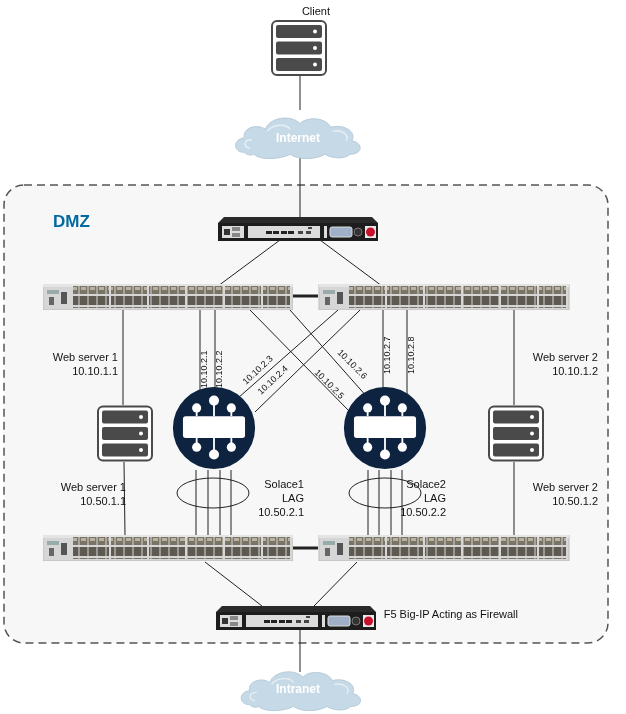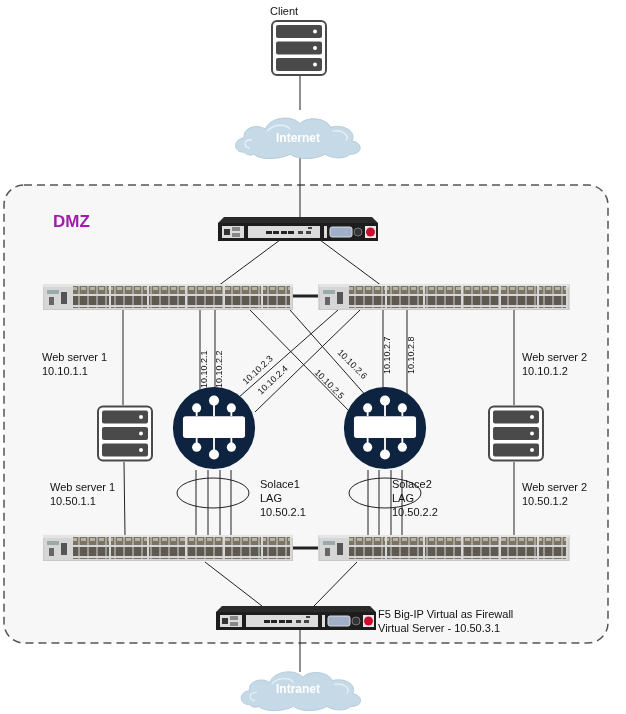--- a/index.html
+++ b/index.html
@@ -1,19 +1,19 @@
 <!DOCTYPE html>
 <html><head>
 <meta charset="utf-8">
 <style>
   html, body { margin:0; padding:0; background:#ffffff; }
   body { width:626px; height:714px; position:relative; overflow:hidden; font-family:"Liberation Sans", sans-serif; }
   #diagram { position:absolute; left:0; top:0; width:626px; height:714px; }
-  .lbl { position:absolute; font-size:11px; color:#111; text-align:left; line-height:14px; white-space:nowrap; font-family:"Liberation Sans", sans-serif; }
-  .dmz-title { position:absolute; left:53px; top:212px; font-size:17px; font-weight:bold; color:#a21caf; font-family:"Liberation Sans", sans-serif; }
+  .lbl { position:absolute; font-size:11px; color:#111; text-align:right; line-height:14px; white-space:nowrap; font-family:"Liberation Sans", sans-serif; }
+  .dmz-title { position:absolute; left:53px; top:212px; font-size:17px; font-weight:bold; color:#0369a1; font-family:"Liberation Sans", sans-serif; }
   .cloud-text { font-family:"Liberation Sans", sans-serif; font-weight:bold; font-size:12px; fill:#ffffff; }
   .link-label { font-family:"Liberation Sans", sans-serif; font-size:9px; fill:#111; }
 </style>
 </head>
 <body>
 
 <div id="diagram">
 <svg width="626" height="714" viewBox="0 0 626 714" xmlns="http://www.w3.org/2000/svg">
   <defs>
     <pattern id="ports" x="0" y="0" width="9" height="22" patternUnits="userSpaceOnUse">
@@ -173,42 +173,41 @@
 
 
 <div class="lbl" style="left:270px; top:4px; width:60px;">Client</div>
 
 <div class="dmz-title">DMZ</div>
 
 <div class="lbl" style="left:340px; top:199px; width:250px;">
 </div>
 
 <div class="lbl" style="left:378px; top:607px; width:140px;">
-  <div>F5 Big-IP Virtual as Firewall</div>
-  <div>Virtual Server - 10.50.3.1</div>
+  <div>F5 Big-IP Acting as Firewall</div>
 </div>
 
 <div class="lbl" style="left:42px; top:350px; width:76px;">
   <div>Web server 1</div>
   <div>10.10.1.1</div>
 </div>
 <div class="lbl" style="left:50px; top:480px; width:76px;">
   <div>Web server 1</div>
   <div>10.50.1.1</div>
 </div>
 <div class="lbl" style="left:522px; top:350px; width:76px;">
   <div>Web server 2</div>
   <div>10.10.1.2</div>
 </div>
 <div class="lbl" style="left:522px; top:480px; width:76px;">
   <div>Web server 2</div>
   <div>10.50.1.2</div>
 </div>
 
-<div class="lbl" style="left:260px; top:477px; width:54px;">
+<div class="lbl" style="left:250px; top:477px; width:54px;">
   <div>Solace1</div>
   <div>LAG</div>
   <div>10.50.2.1</div>
 </div>
 <div class="lbl" style="left:392px; top:477px; width:54px;">
   <div>Solace2</div>
   <div>LAG</div>
   <div>10.50.2.2</div>
 </div>
 </div>

